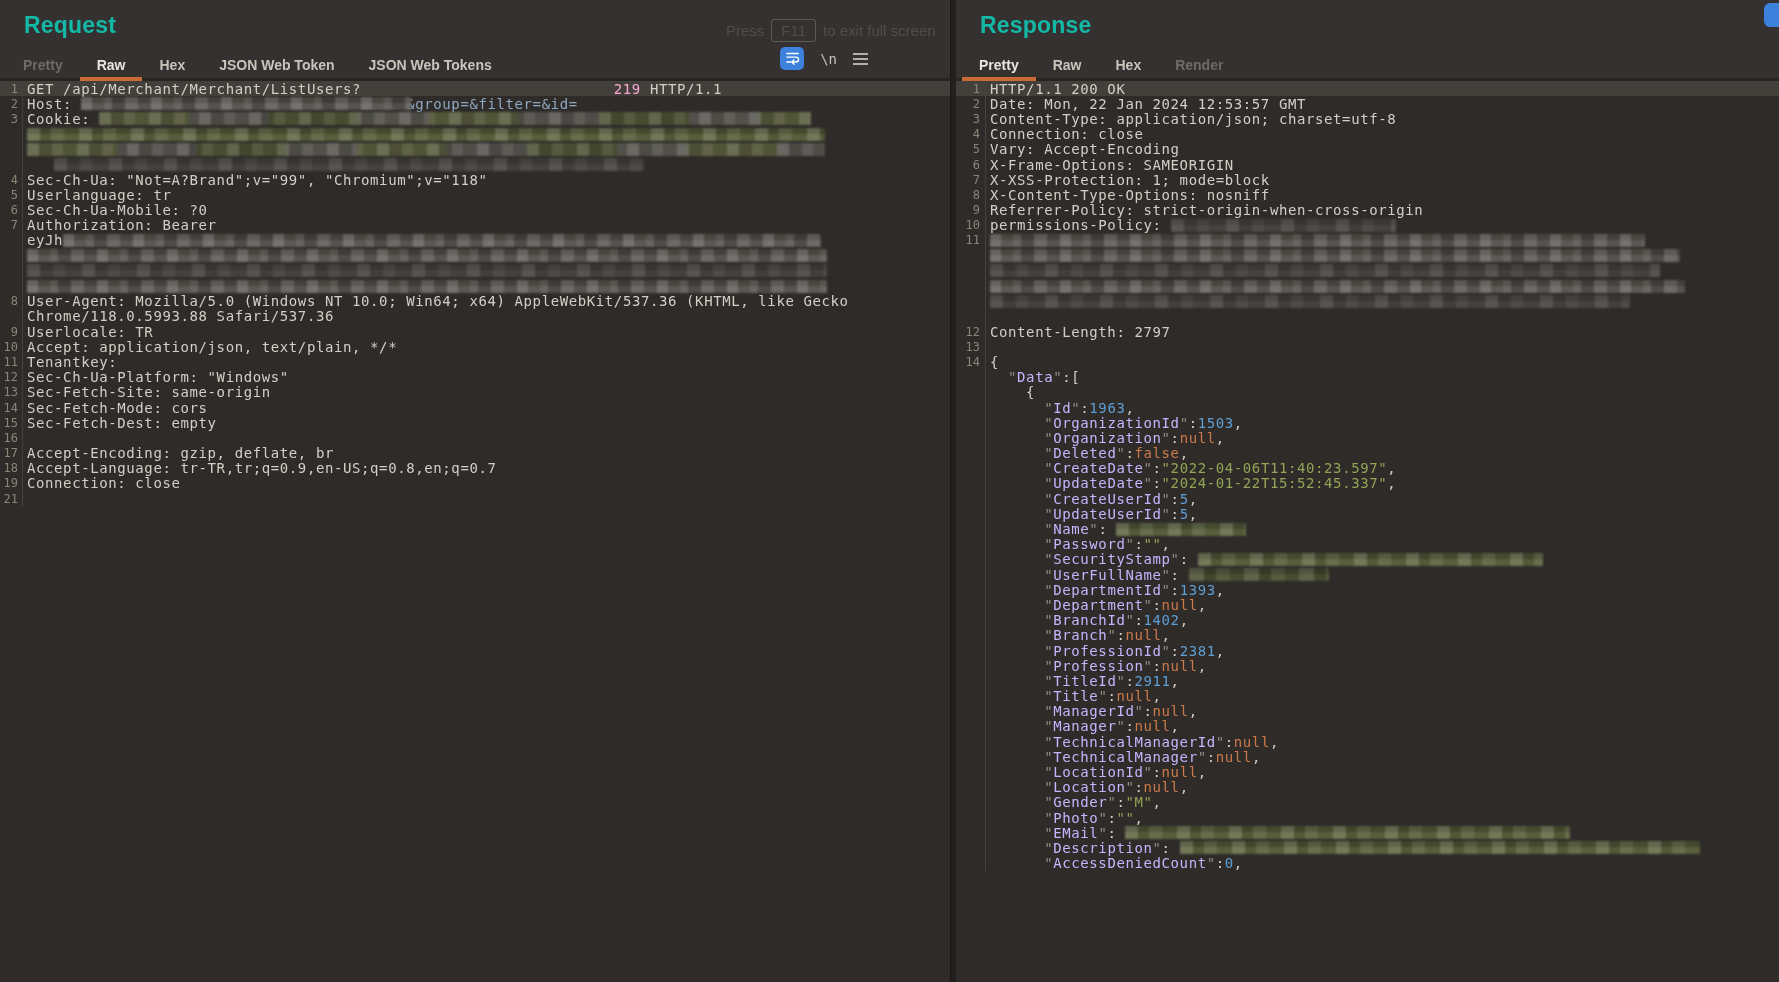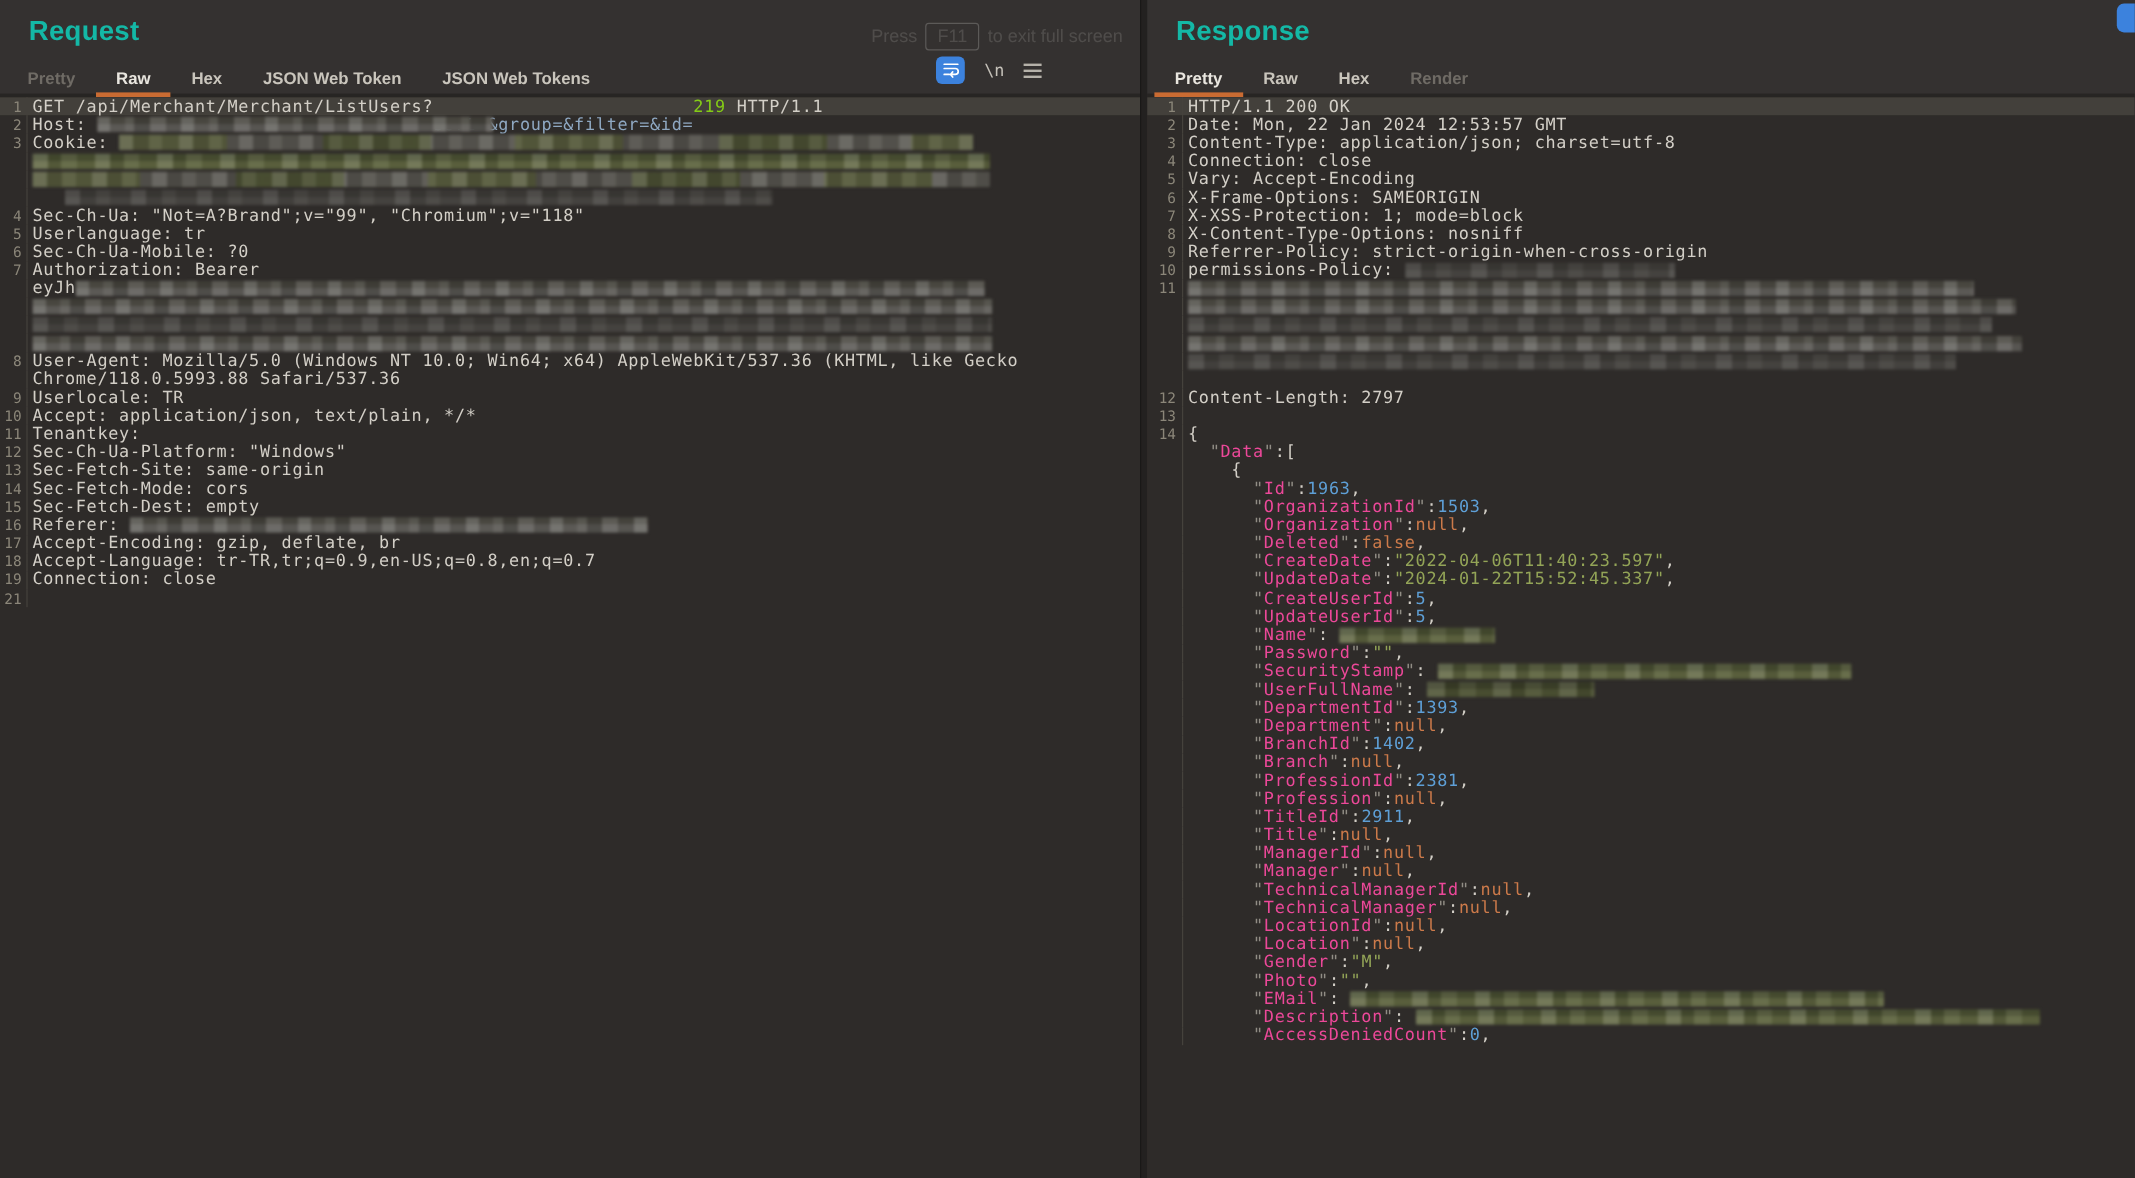--- a/index.html
+++ b/index.html
@@ -34,23 +34,23 @@
   .line.hl{background:#43403b;}
   .ln{flex:0 0 auto;text-align:right;color:#8b8679;font-size:12px;letter-spacing:0;
       border-right:1px solid #45423c;align-self:stretch;display:flex;align-items:center;justify-content:flex-end;}
   .request .ln{width:18px;padding-right:4px;}
   .response .ln{width:24px;padding-right:5px;}
   .code{white-space:pre;padding-left:4px;display:flex;align-items:center;}
   .code span{white-space:pre;}
 
   .c-plain{color:#d3cfc7;}
   .c-param{color:#8fa8c2;margin-top:31px;}
-  .c-qv{color:#84cc16;}
+  .c-qv{color:#f9a8d4;margin-left:36px;}
   .c-q{color:#918d85;}
-  .c-key{color:#ec4899;}
+  .c-key{color:#c4b5fd;}
   .c-jnum{color:#5e9fd6;}
   .c-kw{color:#cc7a4a;}
   .c-str{color:#93a457;}
 
   
   .rd{display:inline-block;height:13px;border-radius:1px;filter:blur(1.2px);flex:0 0 auto;}
   .rd-gray{background:
     repeating-linear-gradient(90deg, rgba(255,255,255,.16) 0 11px, rgba(255,255,255,0) 11px 23px, rgba(255,255,255,.08) 23px 31px, rgba(0,0,0,.14) 31px 44px, rgba(255,255,255,.11) 44px 57px, rgba(0,0,0,.05) 57px 70px),
     repeating-linear-gradient(0deg, #5b5955 0 7px, #48463f 7px 13px);}
   .rd-dim{opacity:.75;background:
@@ -189,21 +189,20 @@
       <div class="line">
         <span class="ln">14</span>
         <span class="code"><span class="c-plain">Sec-Fetch-Mode: cors</span></span>
       </div>
       <div class="line">
         <span class="ln">15</span>
         <span class="code"><span class="c-plain">Sec-Fetch-Dest: empty</span></span>
       </div>
       <div class="line">
         <span class="ln">16</span>
-        <span class="code"><span class="c-plain">Referer: </span><span class="rd rd-gray" style="width: 432px;"></span></span>
       </div>
       <div class="line">
         <span class="ln">17</span>
         <span class="code"><span class="c-plain">Accept-Encoding: gzip, deflate, br</span></span>
       </div>
       <div class="line">
         <span class="ln">18</span>
         <span class="code"><span class="c-plain">Accept-Language: tr-TR,tr;q=0.9,en-US;q=0.8,en;q=0.7</span></span>
       </div>
       <div class="line">

